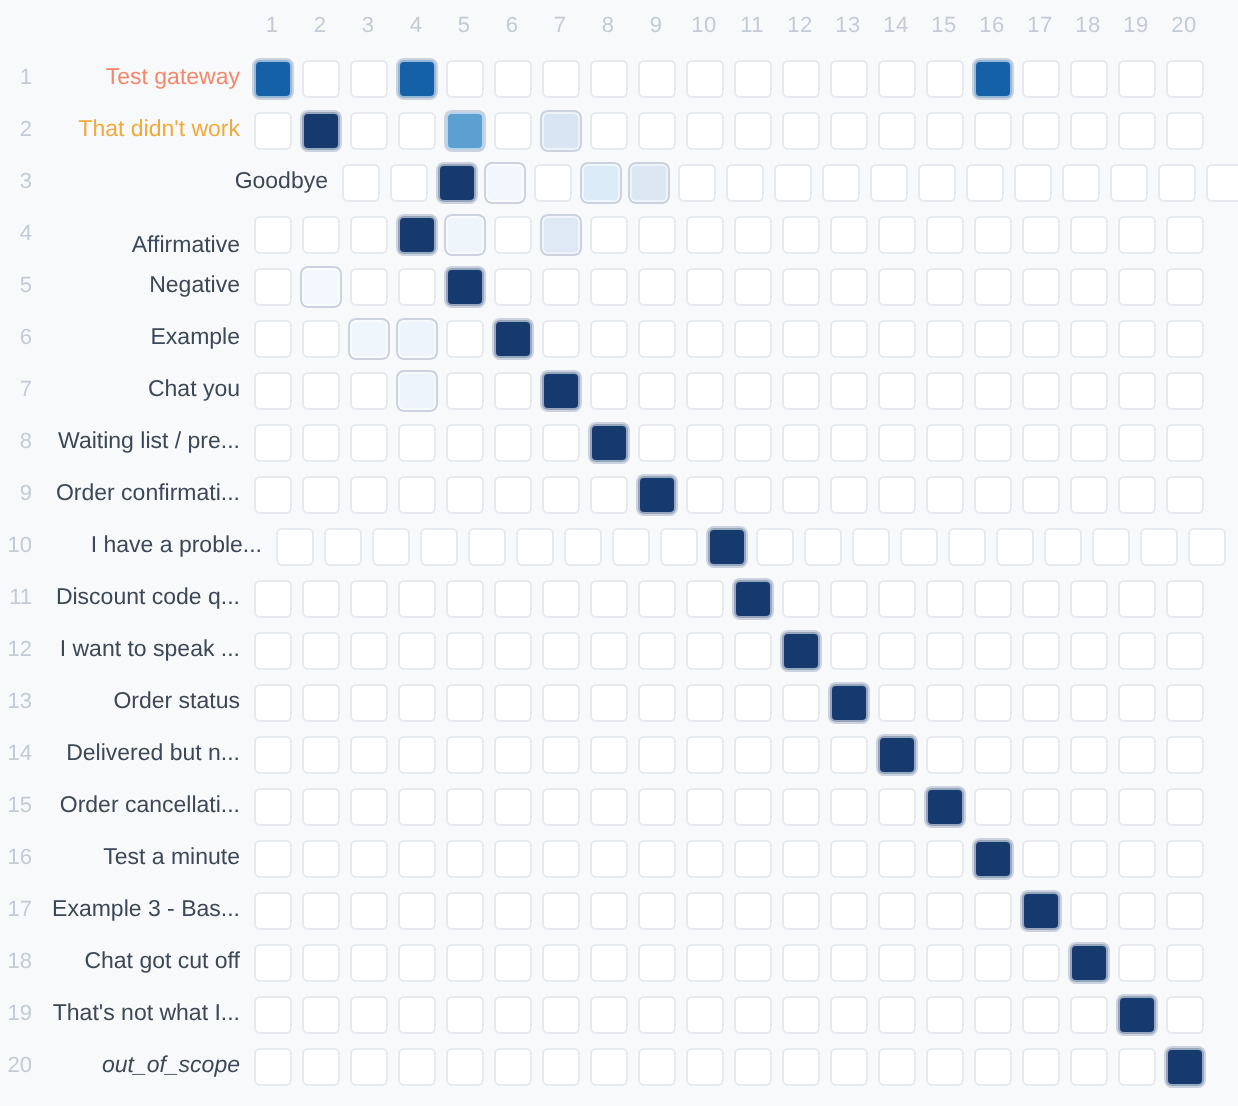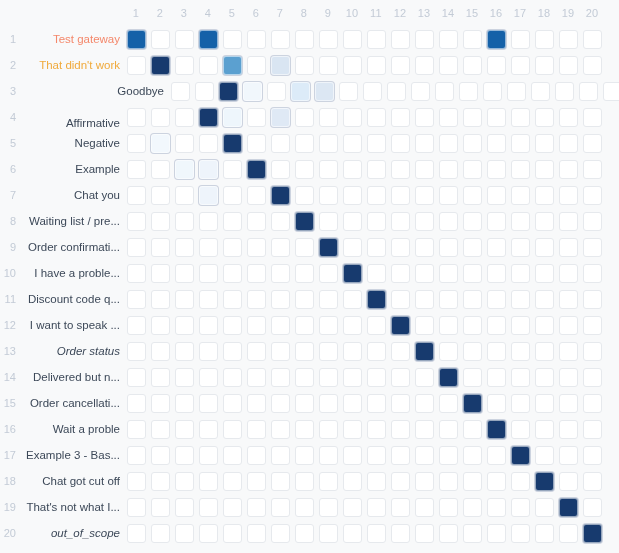--- a/index.html
+++ b/index.html
@@ -705,21 +705,21 @@
         </div>
         <div class="cell">
           <div class="cell-box"></div>
         </div>
         <div class="cell">
           <div class="cell-box"></div>
         </div>
       </div>
       <div class="grid-row">
         <div class="row-index">10</div>
-        <div class="row-label" title="I have a proble..." style="color: rgb(60, 72, 88);">I have a proble...</div>
+        <div class="row-label" title="I have a proble..." style="color: rgb(60, 72, 88); margin-left: 11px;">I have a proble...</div>
         <div class="cell">
           <div class="cell-box"></div>
         </div>
         <div class="cell">
           <div class="cell-box"></div>
         </div>
         <div class="cell">
           <div class="cell-box"></div>
         </div>
         <div class="cell">
@@ -897,21 +897,21 @@
         </div>
         <div class="cell">
           <div class="cell-box"></div>
         </div>
         <div class="cell">
           <div class="cell-box"></div>
         </div>
       </div>
       <div class="grid-row">
         <div class="row-index">13</div>
-        <div class="row-label" title="Order status" style="color: rgb(60, 72, 88); font-style: italic;">Order status</div>
+        <div class="row-label" title="Order status" style="color: rgb(60, 72, 88);">Order status</div>
         <div class="cell">
           <div class="cell-box"></div>
         </div>
         <div class="cell">
           <div class="cell-box"></div>
         </div>
         <div class="cell">
           <div class="cell-box"></div>
         </div>
         <div class="cell">
@@ -1089,21 +1089,21 @@
         </div>
         <div class="cell">
           <div class="cell-box"></div>
         </div>
         <div class="cell">
           <div class="cell-box"></div>
         </div>
       </div>
       <div class="grid-row">
         <div class="row-index">16</div>
-        <div class="row-label" title="Wait a minute" style="color: rgb(60, 72, 88);">Wait a proble</div>
+        <div class="row-label" title="Wait a minute" style="color: rgb(60, 72, 88);">Test a minute</div>
         <div class="cell">
           <div class="cell-box"></div>
         </div>
         <div class="cell">
           <div class="cell-box"></div>
         </div>
         <div class="cell">
           <div class="cell-box"></div>
         </div>
         <div class="cell">

